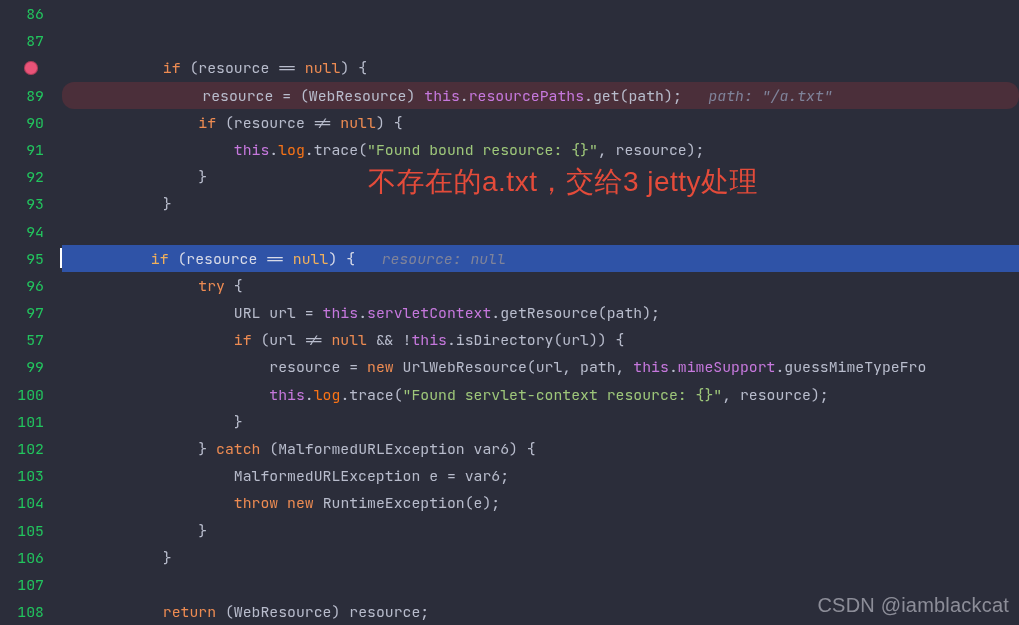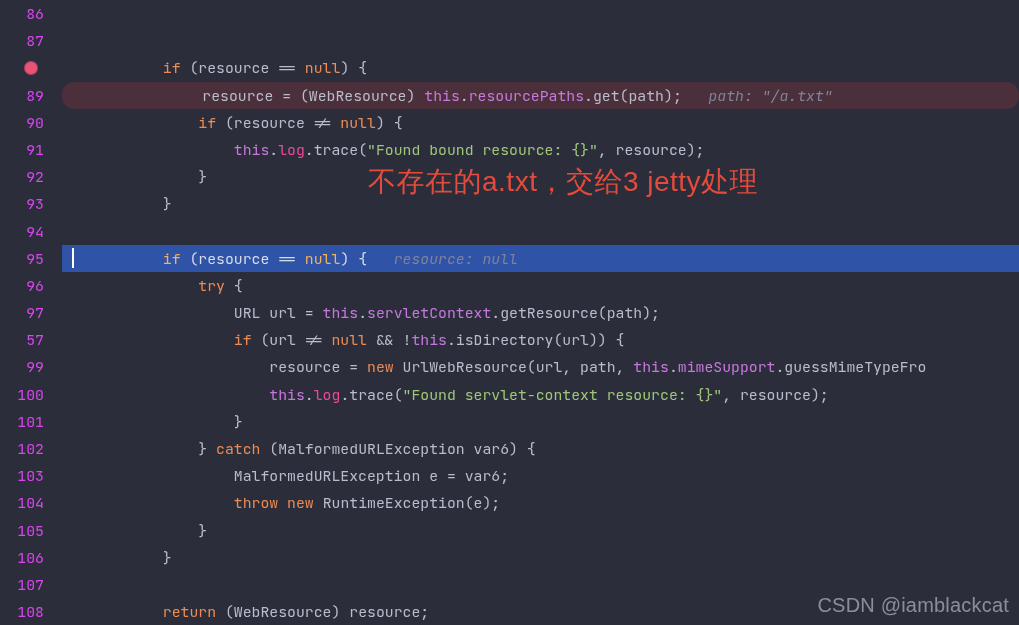--- a/index.html
+++ b/index.html
@@ -8,21 +8,21 @@
   font-family: "JetBrains Mono", "Menlo", "Consolas", monospace;
   font-size: 14.8px;
   background: #2b2d3a;
   color: #b8bccc;
   line-height: 27.2px;
   position: relative;
 }
 .editor { display: flex; width: 100%; height: 100%; position: relative; }
 .gutter {
   background: #2b2d3a;
-  color: #d946ef;
+  color: #22c55e;
   text-align: right;
   padding: 0 18px 4px 0;
   width: 62px;
   user-select: none;
   flex-shrink: 0;
 }
 .gutter .ln { height: 27.2px; display: flex; justify-content: flex-end; align-items: center; }
 .gutter .ln.bp {
   background: none;
 }
@@ -32,30 +32,30 @@
   box-shadow: 0 0 0 1px rgba(0,0,0,.25) inset;
 }
 .code {
   flex: 1;
   position: relative;
   white-space: pre;
   padding-left: 12px;
 }
 .row { height: 27.2px; display:block; }
 .row.hl-red { background: #4b2f3a; margin-left:-12px; padding-left:16px;border-radius:12px; }
-.row.hl-blue { background: #2f53a7; margin-left:-12px; padding-left:12px; color:#d8dbe8; }
+.row.hl-blue { background: #2f53a7; margin-left:-12px; color:#d8dbe8; }
 .row.hl-blue .kw { color:#f0b05c; }
 .caret { display:inline-block; width:2px; height:20px; background:#fff; vertical-align:-4px; margin-left:-2px; }
 
 .kw   { color:#ed8b52; }          
 .this { color:#c678dd; }
 .prop { color:#c678dd; }
 .str  { color:#9ec77a; }
 .cmnt { color:#7f839a; font-style: italic; }
-.log  { color:#ec4899; }
+.log  { color:#f97316; }
 
 .annotation {
   position:absolute;
   color:#e44b3a;
   font-family: "PingFang SC","Microsoft YaHei",sans-serif;
   font-size: 28px;
   font-weight: 500;
   letter-spacing: .5px;
   pointer-events:none;
 }

